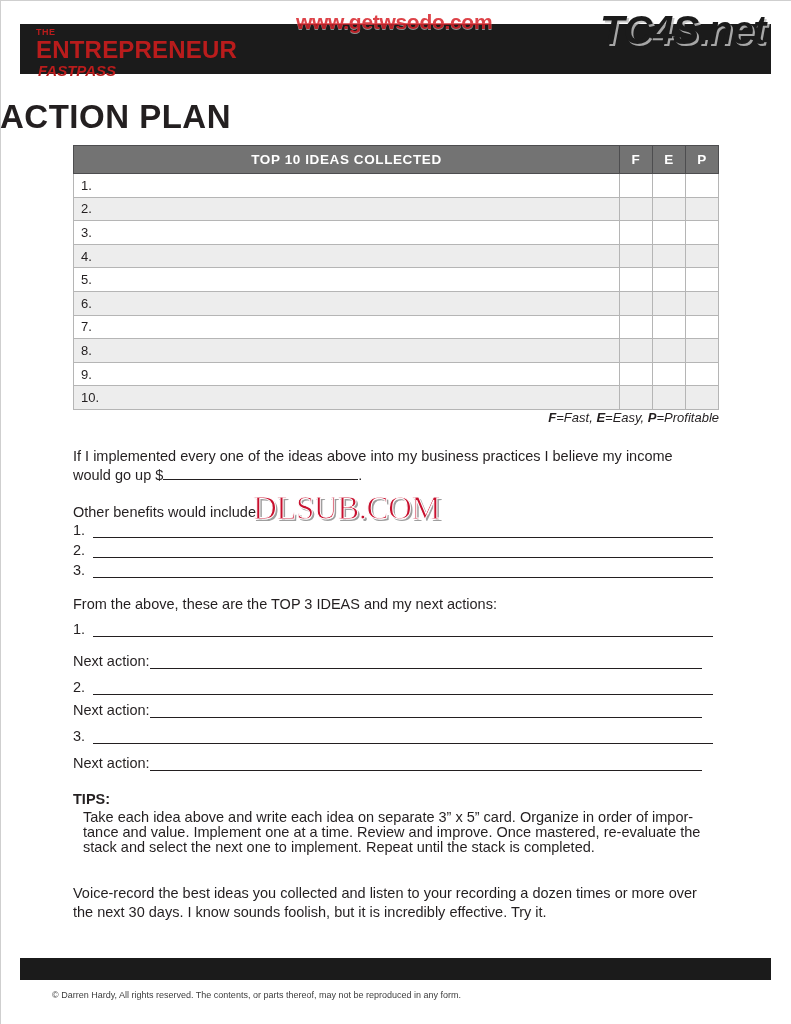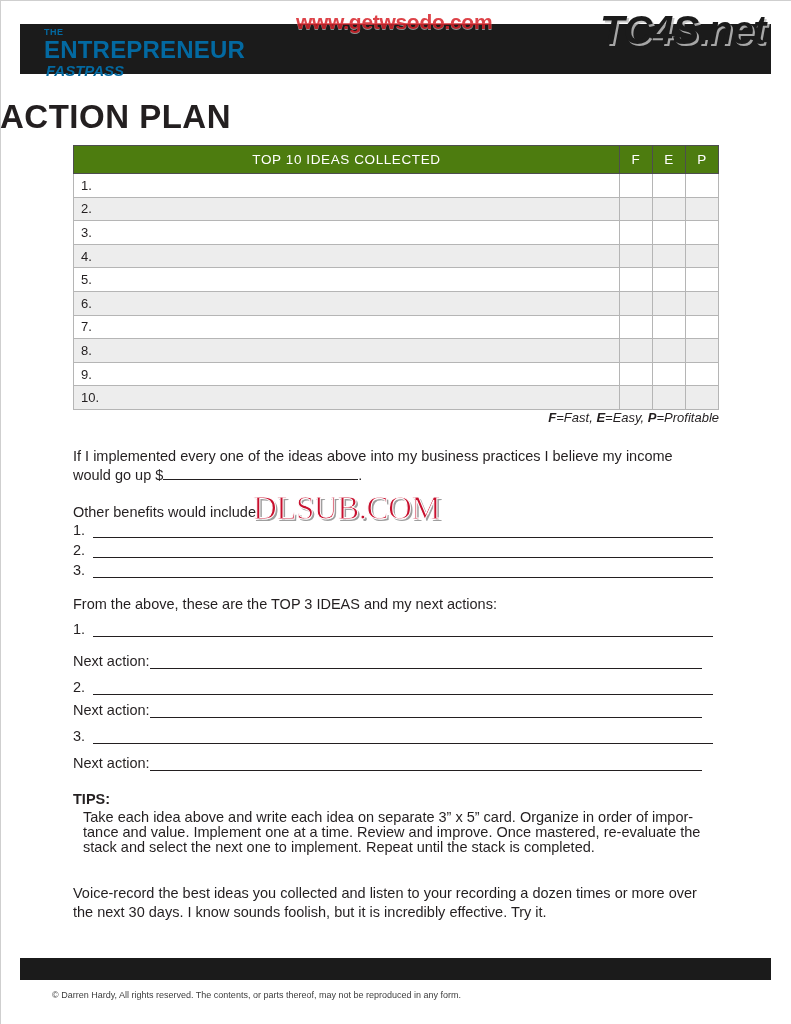--- a/index.html
+++ b/index.html
@@ -27,23 +27,23 @@
   .top-bar {
     position: absolute;
     left: 20px;
     top: 24px;
     width: 751px;
     height: 50px;
     background: #1b1b1b;
   }
   .logo {
     position: absolute;
-    left: 44px;
+    left: 36px;
     top: 28px;
-    color: #0369a1;
+    color: #b91c1c;
     line-height: 1;
   }
   .logo .the {
     font-size: 9px;
     letter-spacing: 0.5px;
     font-weight: bold;
     display: block;
     margin-bottom: 1px;
   }
   .logo .ent {
@@ -133,23 +133,23 @@
   
   .ideas-table {
     position: absolute;
     left: 73px;
     top: 145px;
     width: 646px;
     border-collapse: collapse;
     table-layout: fixed;
   }
   .ideas-table th {
-    background: #4d7c0f;
+    background: #737373;
     color: #ffffff;
-    font-weight: normal;
+    font-weight: bold;
     font-size: 13.5px;
     height: 25px;
     border: 1px solid #4d4d4f;
     letter-spacing: 0.6px;
   }
   .ideas-table th.narrow { width: 30px; }
   .ideas-table td {
     border: 1px solid #b5b5b5;
     height: 22.6px;
     font-size: 13px;

